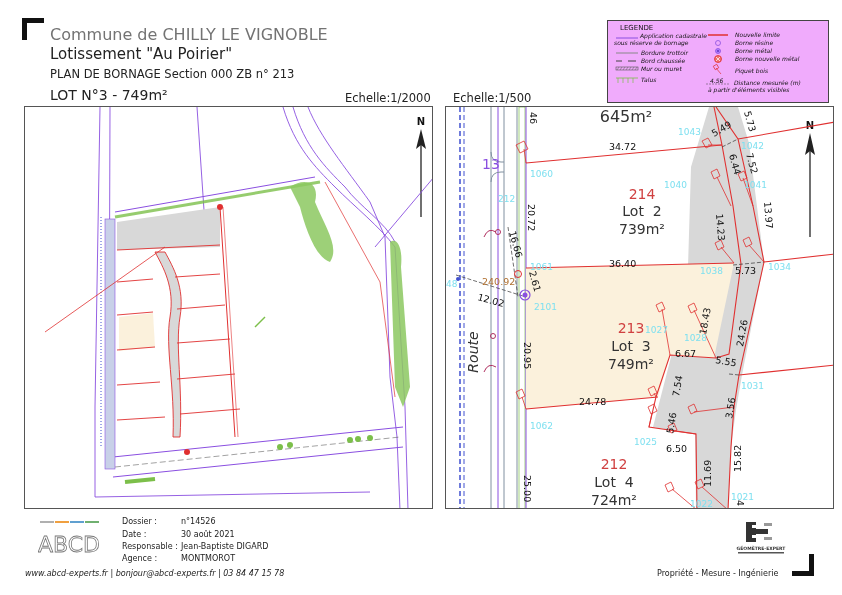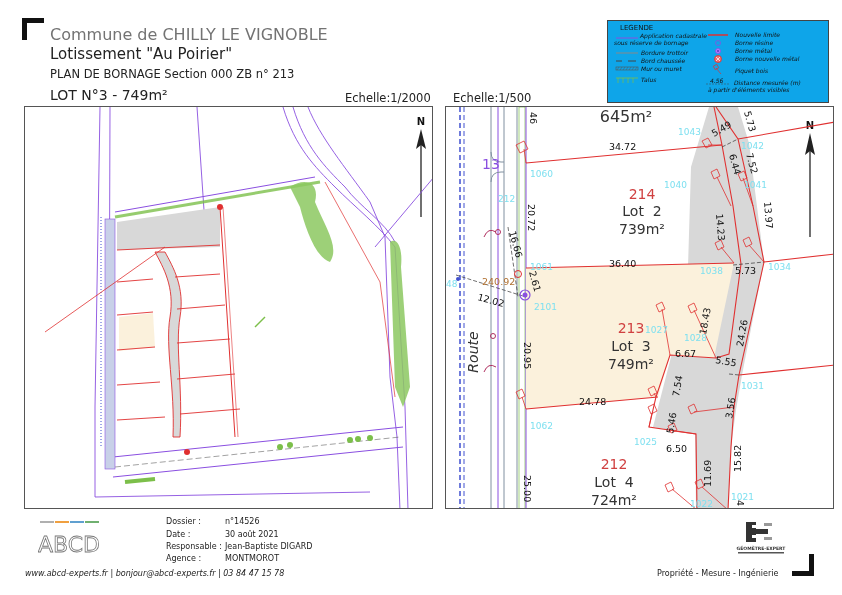--- a/index.html
+++ b/index.html
@@ -6,24 +6,24 @@
   body { width:842px; height:595px; position:relative; overflow:hidden; font-family:"DejaVu Sans", sans-serif; color:#222; }
   .abs { position:absolute; }
   .corner-tl { left:22px; top:18px; width:22px; height:22px; border-left:5px solid #111; border-top:5px solid #111; box-sizing:border-box; }
   .corner-br { left:792px; top:554px; width:22px; height:22px; border-right:5px solid #111; border-bottom:5px solid #111; box-sizing:border-box; }
   .title1 { left:50px; top:25px; font-size:16px; color:#737373; white-space:nowrap; }
   .title2 { left:50px; top:45px; font-size:15px; color:#222; white-space:nowrap; }
   .title3 { left:50px; top:67px; font-size:11.5px; color:#222; white-space:nowrap; }
   .title4 { left:50px; top:87px; font-size:14px; color:#222; white-space:nowrap; }
   .scale { font-size:11.5px; color:#222; white-space:nowrap; }
   .panel { border:1.5px solid #555; box-sizing:border-box; background:#fff; overflow:hidden; }
-  .legend { left:607px; top:20px; width:222px; height:83px; border:1px solid #444; box-sizing:border-box; background:#0ea5e9; font-style:italic; font-size:6px; color:#111; }
+  .legend { left:607px; top:20px; width:222px; height:83px; border:1px solid #444; box-sizing:border-box; background:#f0abfc; font-style:italic; font-size:6px; color:#111; }
   .legend .hd { position:absolute; left:12px; top:3px; font-style:normal; font-size:7px; }
   .legend .it { position:absolute; white-space:nowrap; }
-  .footer-info { font-size:8px; color:#222; white-space:nowrap;margin-left:44px; }
+  .footer-info { font-size:8px; color:#222; white-space:nowrap; }
   .footer-line { left:25px; top:569px; font-size:8px; color:#222; white-space:nowrap;font-style:italic; }
   .tagline { left:657px; top:569px; font-size:8px; color:#222; white-space:nowrap; }
   svg text { font-family:"DejaVu Sans", sans-serif; }
 </style>
 </head>
 <body>
 
 <div class="abs corner-tl"></div>
 <div class="abs corner-br"></div>
 

